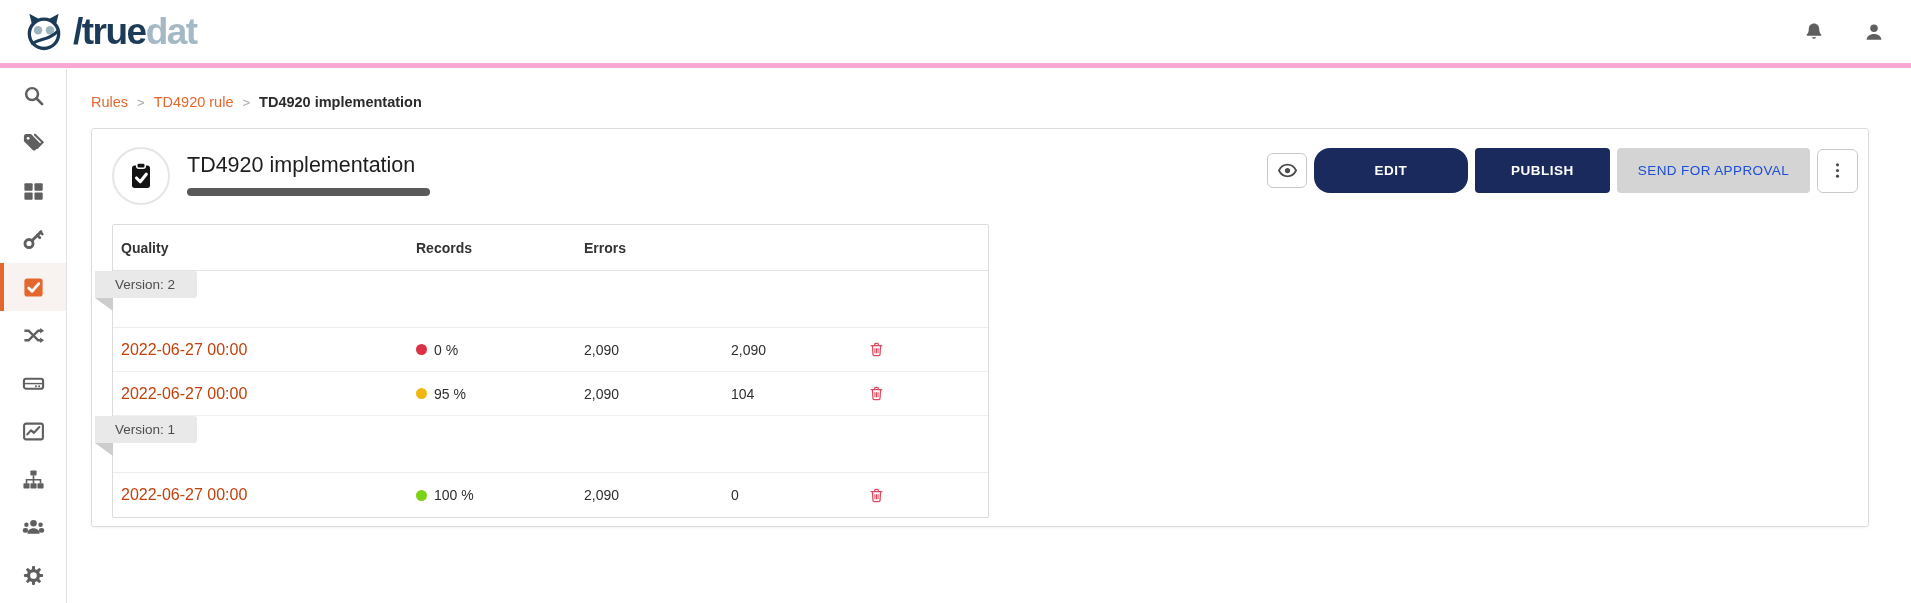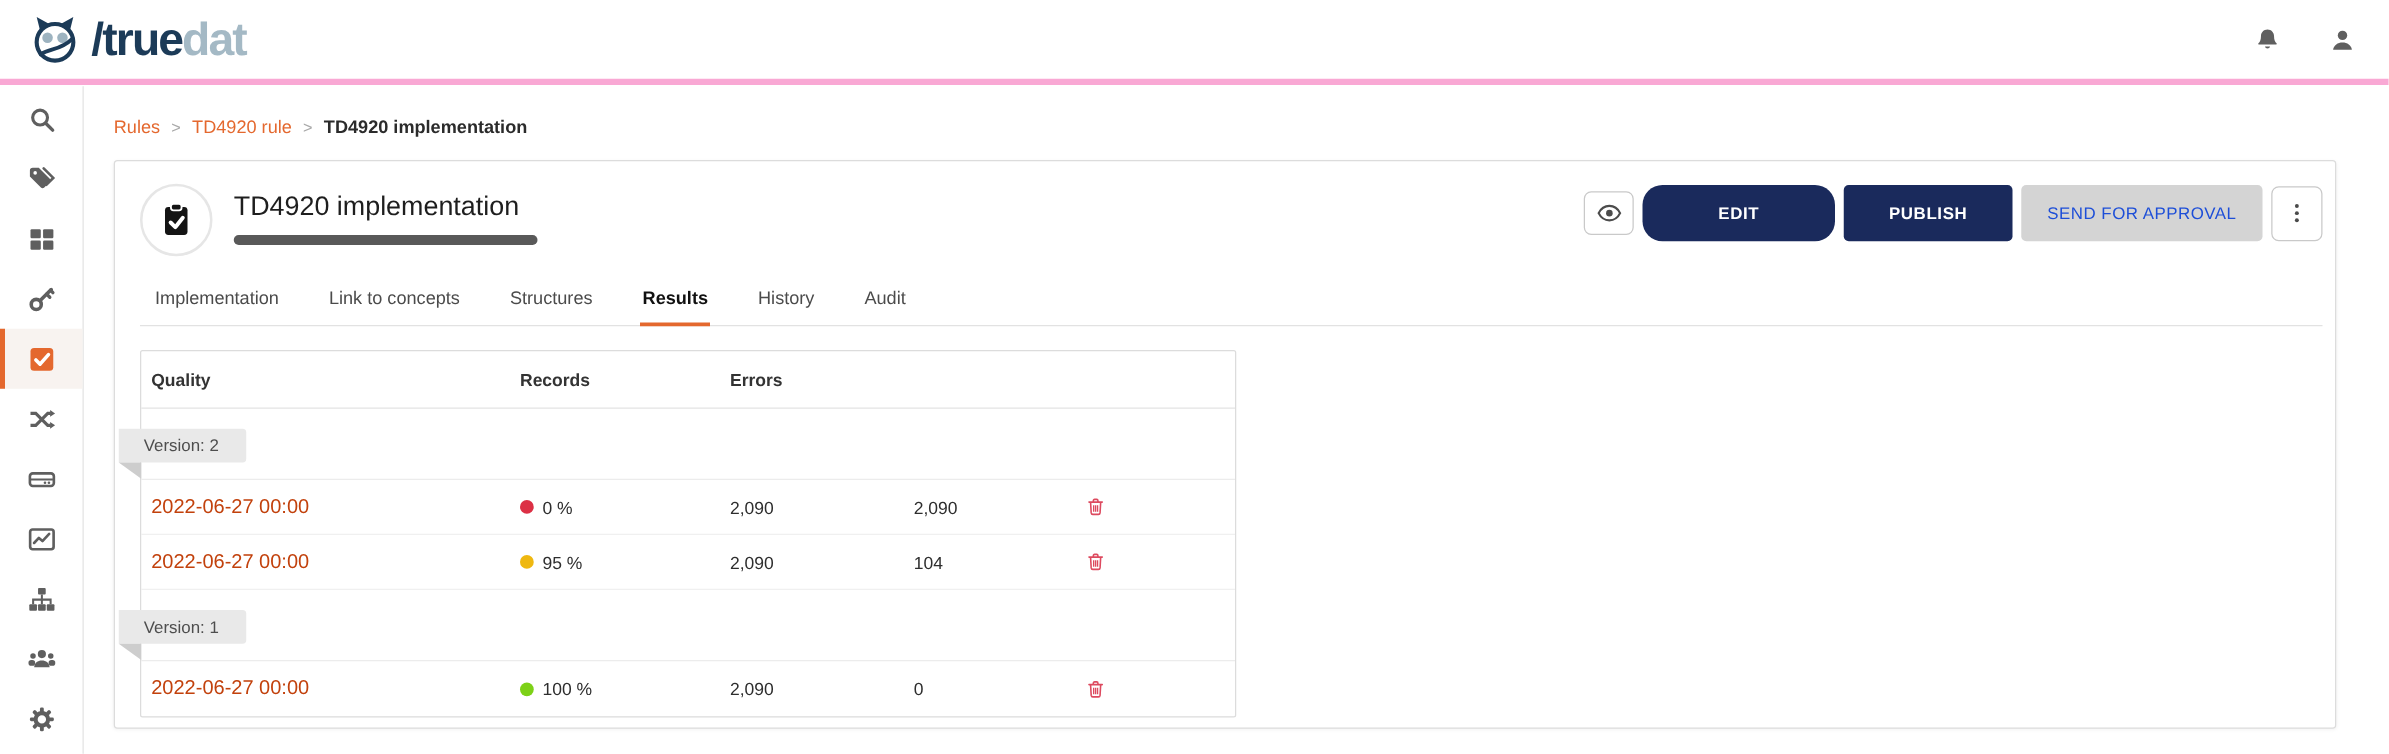--- a/index.html
+++ b/index.html
@@ -73,21 +73,21 @@
   .tab.active { color:#111; font-weight:bold; }
   .tab.active::after { content:""; position:absolute; left:0; right:0; bottom:-1px; height:3px; background:#e4682e; }
   
   .table-wrap { margin-top:19px; width:877px; border:1px solid #dcdcdc; border-radius:2px; background:#fff; position:relative; }
   .t-row { display:grid; grid-template-columns:295px 168px 147px 129px auto; align-items:center; }
   .t-head { height:46px; border-bottom:1px solid #e4e4e4; }
   .t-cell { padding-left:8px; font-size:14px; color:#2e2e2e; display:flex; align-items:center; }
   .t-head .t-cell { font-weight:bold; color:#333; }
   .version-row { height:57px; border-bottom:1px solid #ececec; position:relative; }
   .version-badge {
-    position:absolute; left:-18px; top:16px; height:27px; line-height:27px;
+    position:absolute; left:-18px; top:0; height:27px; line-height:27px;
     background:#e9e9e9; color:#4e4e4e; font-size:13.5px;
     padding:0 22px 0 20px; border-radius:0 3px 3px 0; white-space:nowrap;
   }
   .version-badge::after {
     content:""; position:absolute; left:0; top:27px; width:0; height:0;
     border-top:13px solid #cdcdcd; border-left:18px solid transparent;
   }
   .data-row { height:44px; border-bottom:1px solid #f0f0f0; }
   .t-group:last-child .data-row:last-child { border-bottom:none; }
   .date-link { color:#c2410c; font-size:16px; text-decoration:none; cursor:pointer; }
@@ -313,28 +313,20 @@
         <button class="btn btn-publish">PUBLISH</button>
         <button class="btn btn-sfa" disabled="">SEND FOR APPROVAL</button>
         <button class="icon-btn kebab-btn">
           <svg>
               <use href="#kebab-icon"></use>
             </svg>
         </button>
       </div>
     </div>
 
-    <div class="tabs" id="tabs">
-        <div class="tab">Implementation</div>
-        <div class="tab">Link to concepts</div>
-        <div class="tab">Structures</div>
-        <div class="tab active">Results</div>
-        <div class="tab">History</div>
-        <div class="tab">Audit</div>
-      </div>
 
     <div class="table-wrap" id="results-table">
         <div class="t-row t-head">
           <div class="t-cell">Quality</div>
           <div class="t-cell">Records</div>
           <div class="t-cell">Errors</div>
           <div class="t-cell"></div>
         </div>
         <div class="t-group">
           <div class="version-row">

